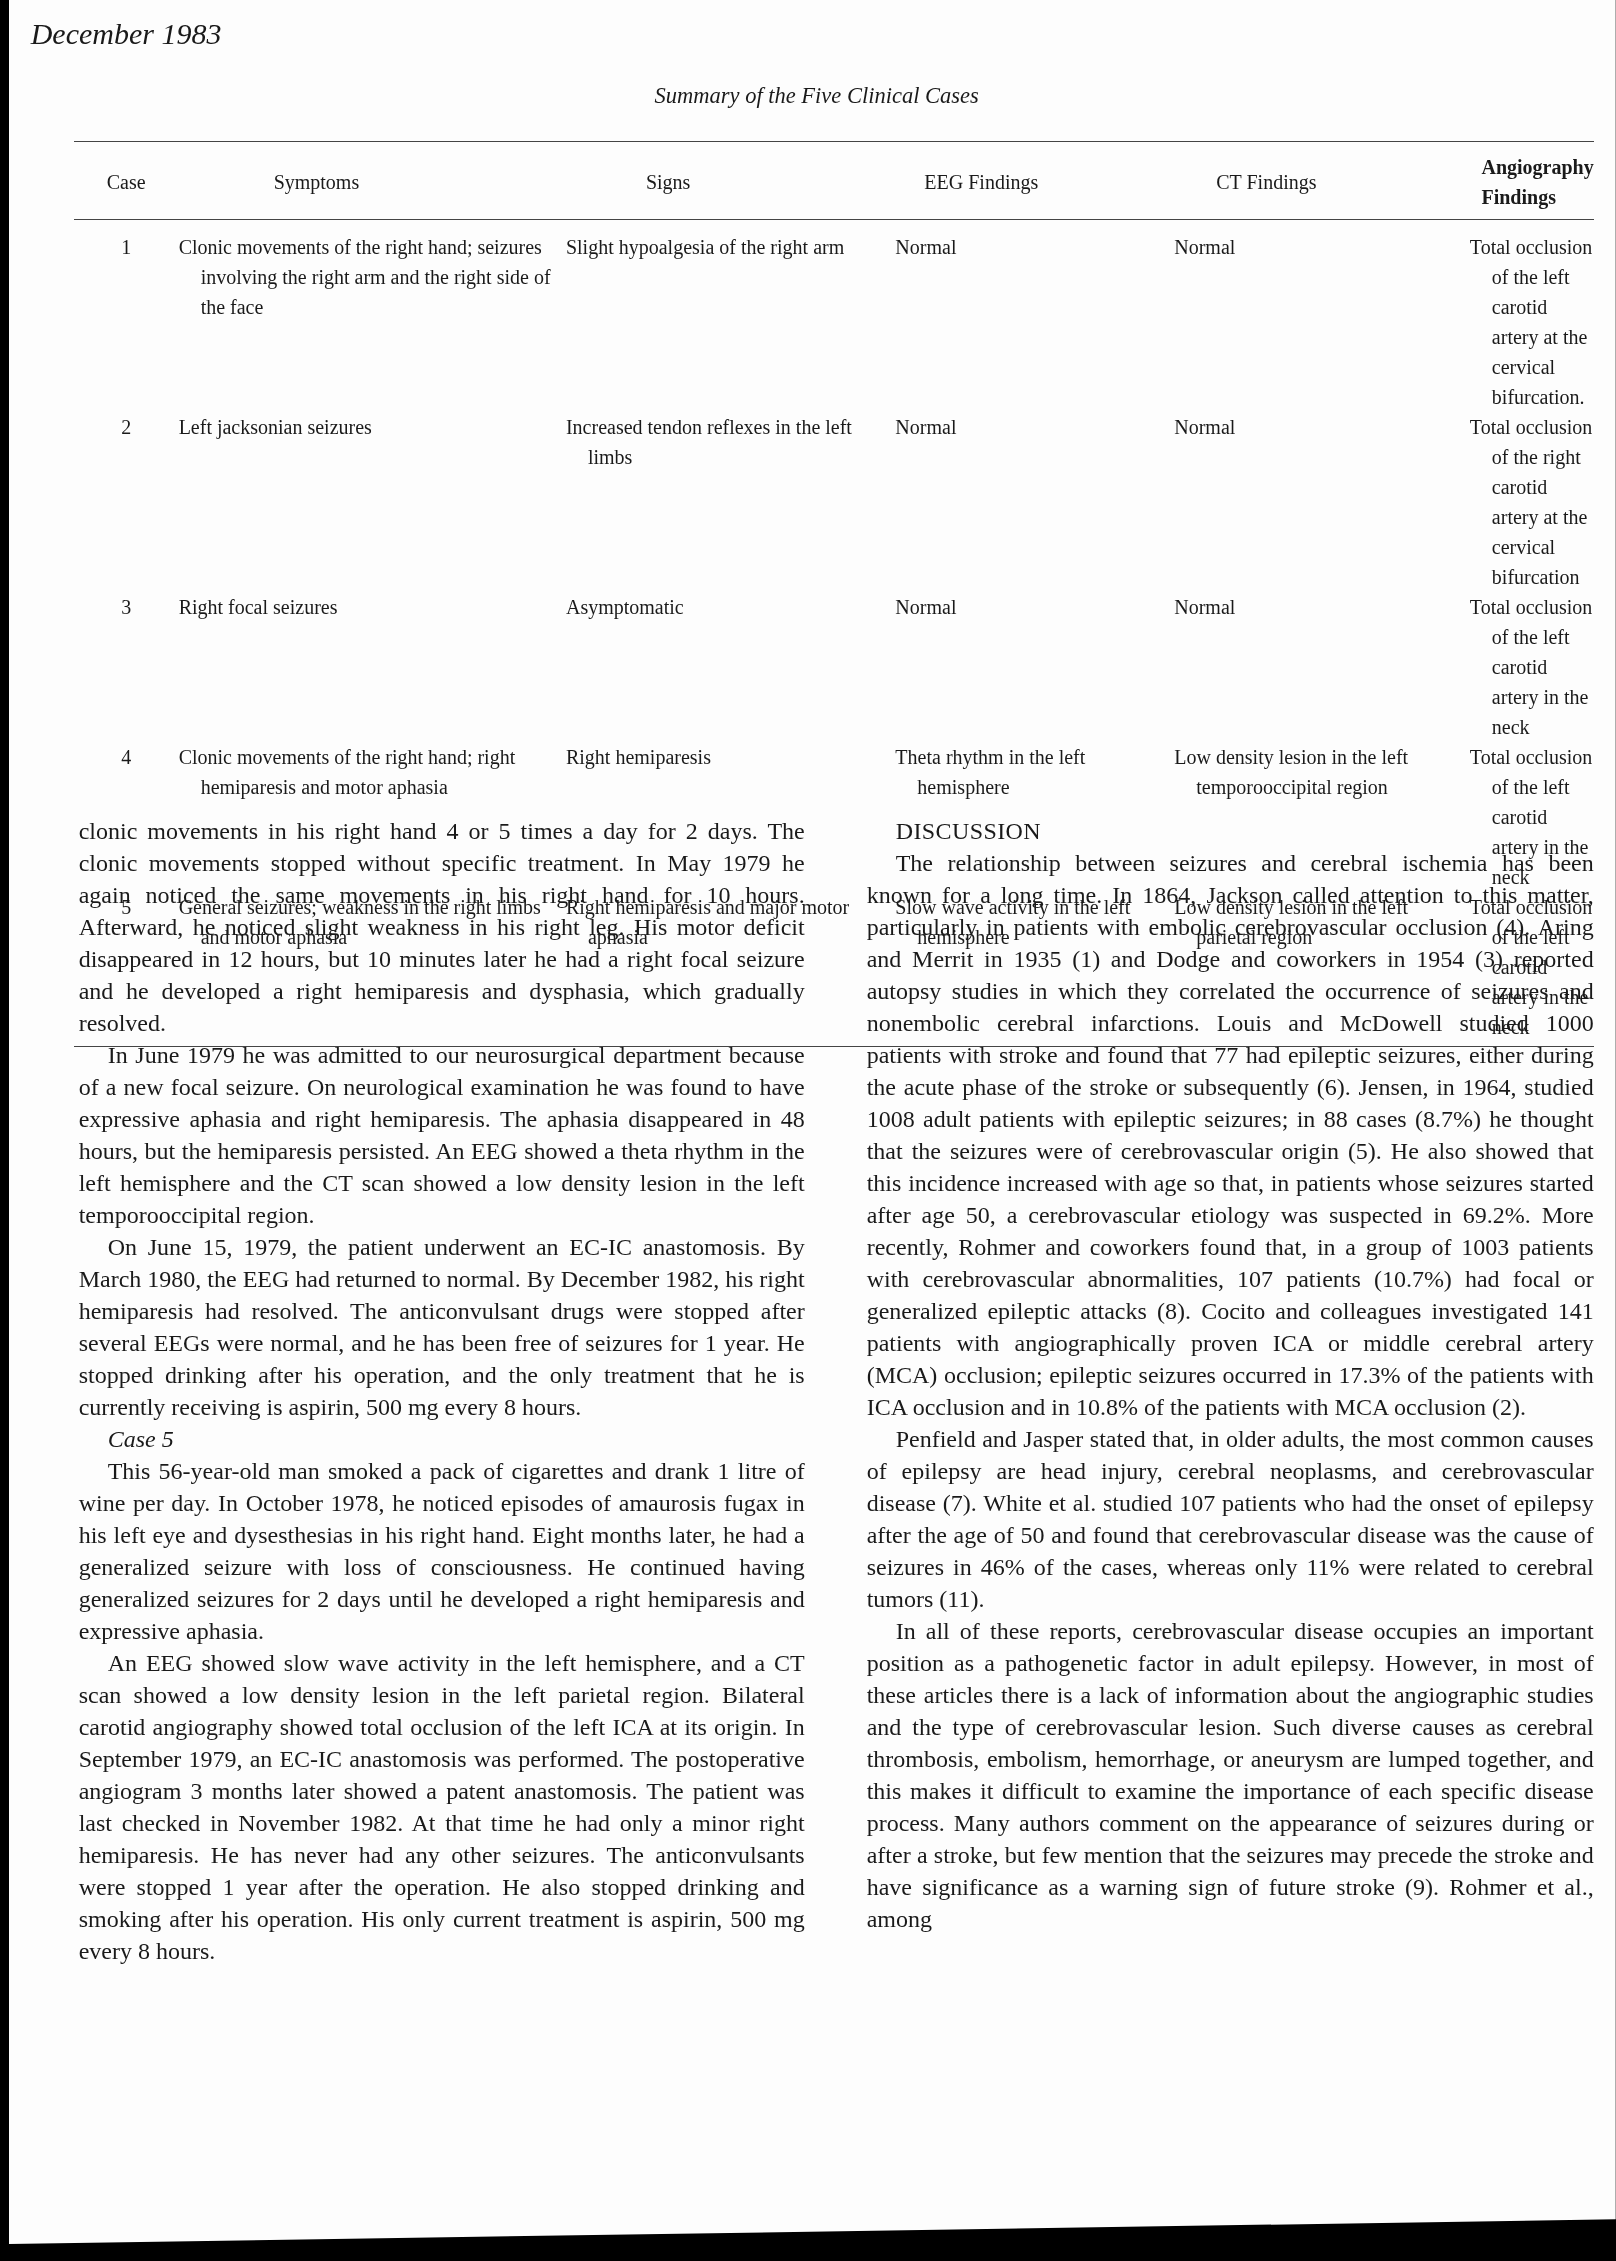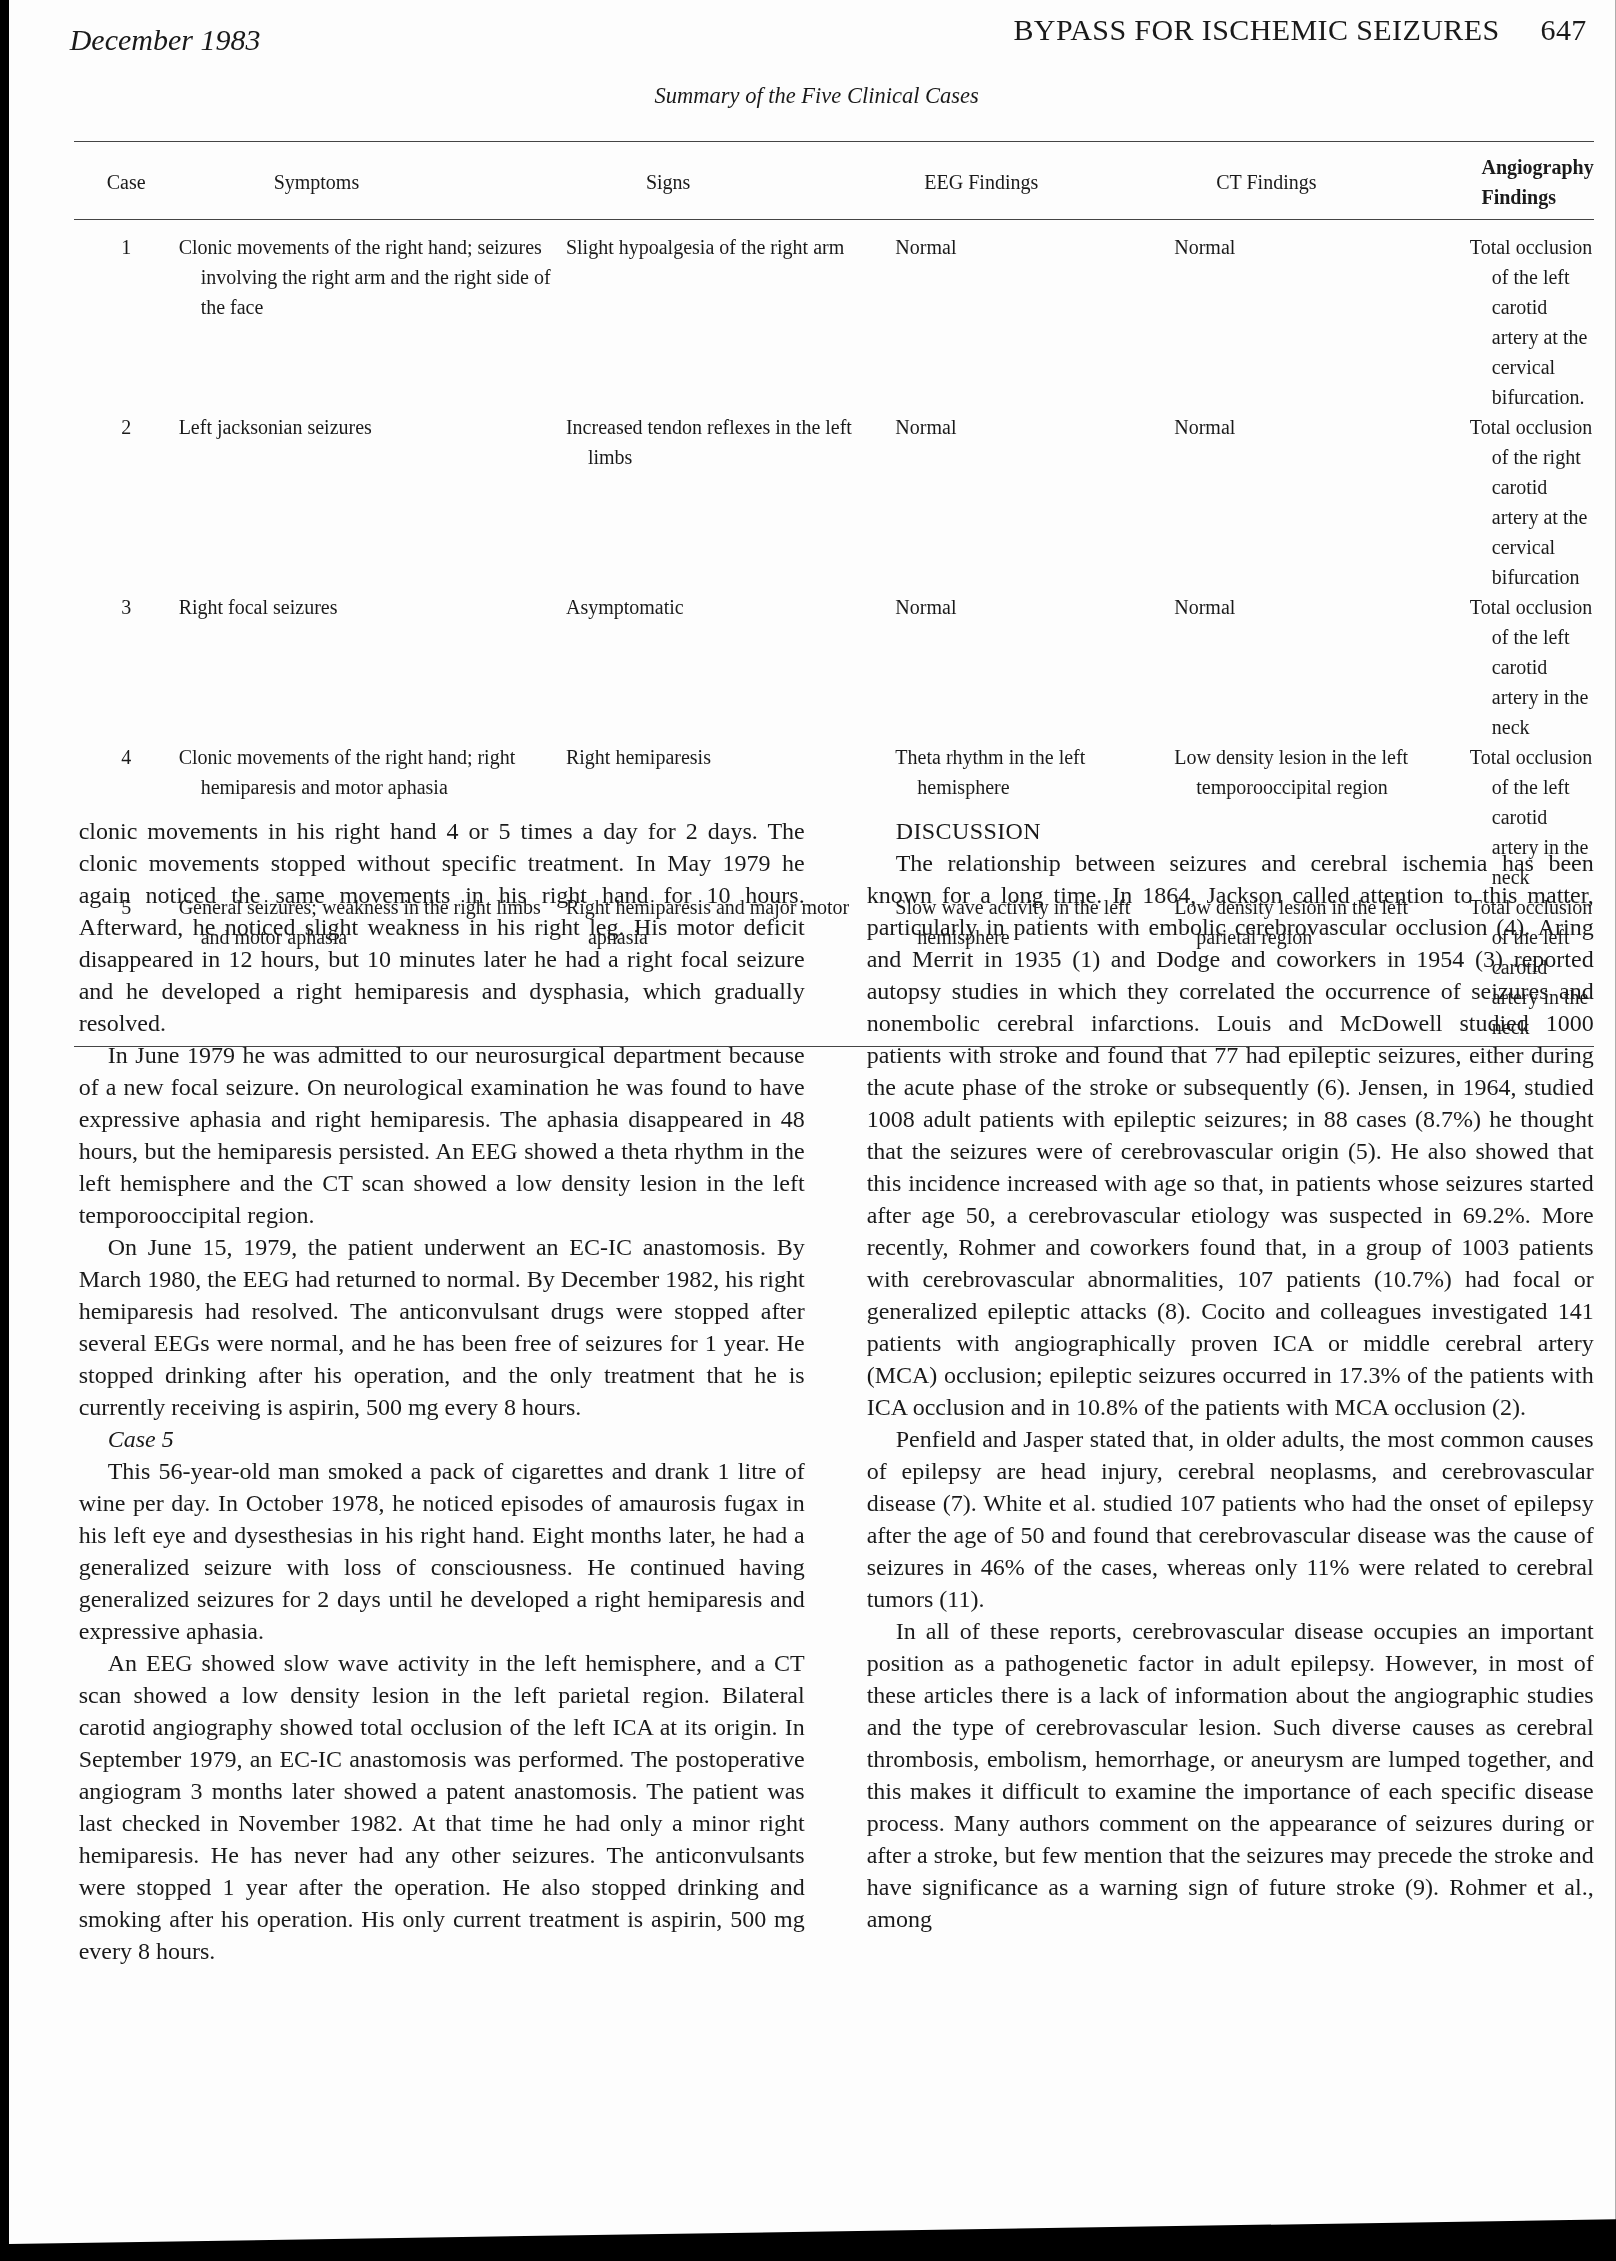--- a/index.html
+++ b/index.html
@@ -11,21 +11,21 @@
   }
   .page {
     position: absolute; left: 8.7px; top: 0; width: 1607px; height: 2244px;
     background: #fdfdfd;
     clip-path: polygon(0 0, 100% 0, 100% 98.9%, 0 100%);
   }
   .running-head {
     position: absolute; top: 13px; left: 22px; right: 29px; height: 44px;
     font-size: 30px;
   }
-  .rh-left { position: absolute; left: 0; top: 10px; font-style: italic; margin-left: 39px; }
+  .rh-left { position: absolute; left: 0; top: 4px; font-style: italic; }
   .rh-right { position: absolute; right: 0; top: 0; letter-spacing: 0.4px; }
   .rh-right .pg { margin-left: 41px; }
 
   .table-caption { position: absolute; top: 81px; left: 0; width: 1607px; text-align: center; }
   .table-label { font-size: 22px; font-variant: small-caps; letter-spacing: 0.7px; }
   .table-subtitle { font-size: 22.5px; font-style: italic; margin-top: 1.5px; padding-left: 9px; }
 
   .table-wrap { position: absolute; top: 141px; left: 65px; width: 1520px; }
   table { border-collapse: collapse; width: 100%; font-size: 20px; line-height: 30px; }
   thead th {
@@ -59,23 +59,20 @@
   .sec-head-italic { font-style: italic; margin: 26px 0 10.2px 0; text-indent: 0; font-size: 24px; }
   .sec-head { text-align: left; font-size: 24px; letter-spacing: 0.4px; margin: 0 0 39px 0; text-indent: 0; }
 </style>
 </head>
 <body>
 
 <div class="page">
 
   <div class="running-head">
     <span class="rh-left">December 1983</span>
-    <span class="rh-right">
-      <span>BYPASS FOR ISCHEMIC SEIZURES</span><span class="pg">647</span>
-    </span>
   </div>
 
   <div class="table-caption">
     <div class="table-subtitle">Summary of the Five Clinical Cases</div>
   </div>
 
   <div class="table-wrap">
     <table>
       <thead>
         <tr>

